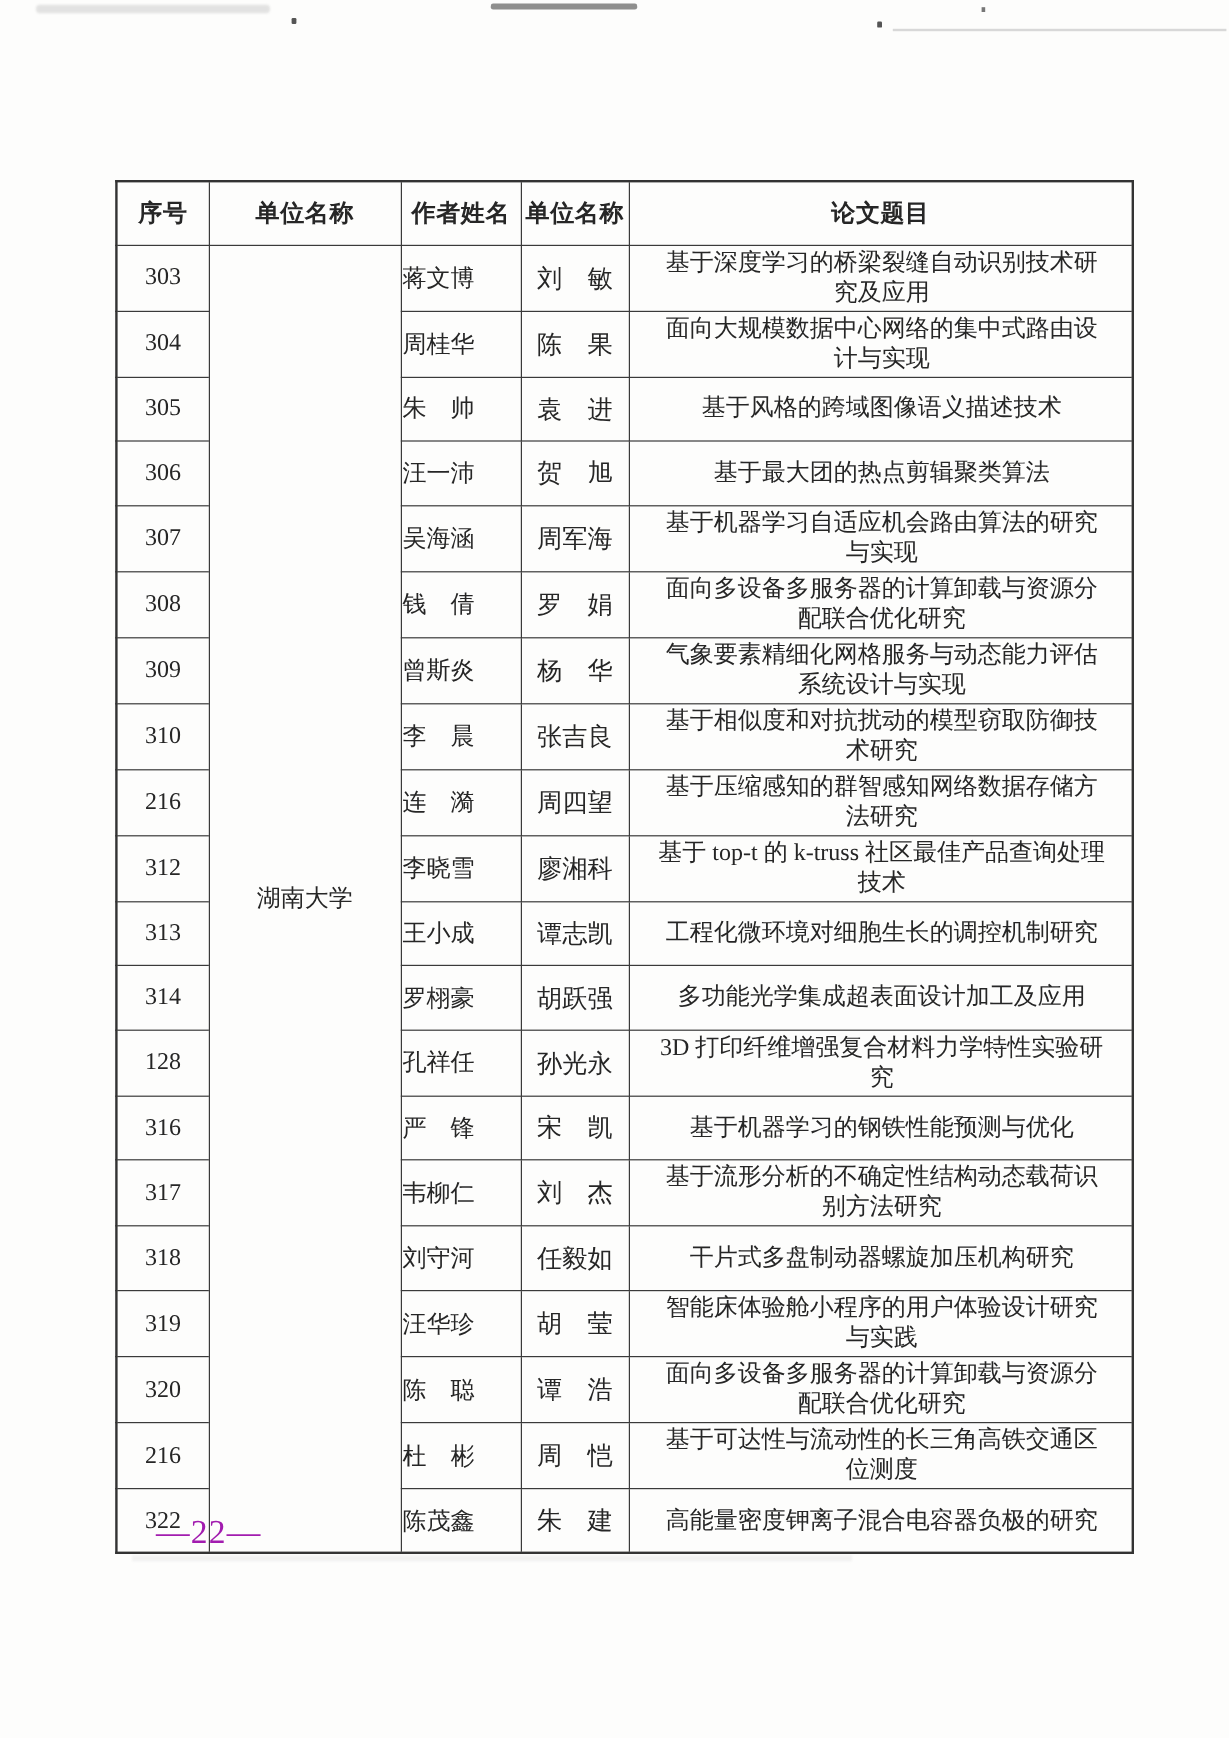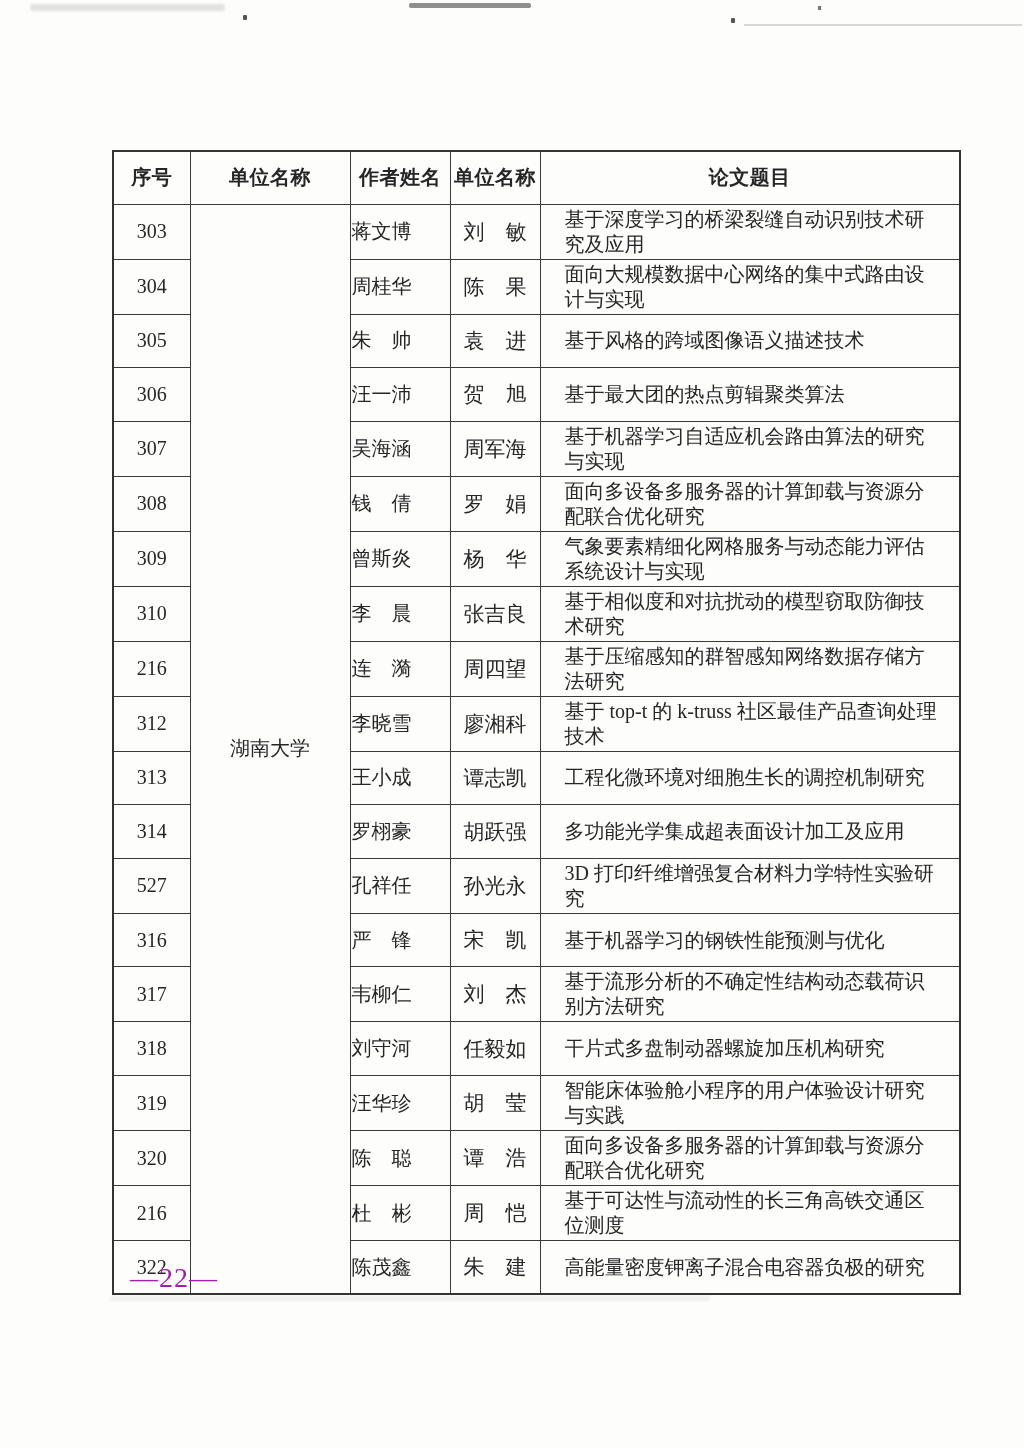--- a/index.html
+++ b/index.html
@@ -17,21 +17,21 @@
   .a1 { left: 30px;  top: 4px;  width: 195px; height: 7px; background: #c9c9c9; opacity: .5; border-radius: 3px; filter: blur(1px); }
   .a2 { left: 409px; top: 3px;  width: 122px; height: 5px; background: #6a6a6a; opacity: .75; border-radius: 2px; }
   .a3 { left: 243px; top: 15px; width: 4px;  height: 5px; background: #555; border-radius: 1px; }
   .a4 { left: 731px; top: 18px; width: 4px;  height: 5px; background: #555; border-radius: 1px; }
   .a5 { left: 744px; top: 24px; width: 278px; height: 2px; background: #d8d8d8; }
   .a6 { left: 818px; top: 6px;  width: 3px;  height: 4px; background: #777; }
   .a7 { left: 110px; top: 1296px; width: 600px; height: 5px; background: #e5e5e5; opacity: .5; filter: blur(1px); }
 
   table.thesis {
     position: absolute;
-    left: 112px; top: 150px;
+    left: 96px; top: 150px;
     width: 849px;
     border-collapse: collapse;
     table-layout: fixed;
   }
   table.thesis th, table.thesis td {
     border: 1.5px solid #3a3a3a;
     box-sizing: border-box;
     overflow: hidden;
   }
   table.thesis { border: 2px solid #333; }
@@ -43,21 +43,21 @@
     letter-spacing: 0.5px;
   }
   tr.r { height: 53.6px; margin-top: 48px; }
   .c-seq     { text-align: center; font-size: 20px; }
   .c-unit    { text-align: center; font-size: 20px; vertical-align: middle; }
   .c-author  { text-align: left; font-size: 20px; }
   .c-advisor { text-align: center; font-size: 21px; }
   .c-title   {
     font-size: 20px;
     line-height: 25px;
-    text-align: left;
+    text-align: center;
     padding: 2px 22px 2px 24px;
     vertical-align: middle;
   }
   .page-number {
     position: absolute;
     left: 130px; top: 1262px;
     font-size: 28px;
     letter-spacing: 1px;
     color: #a21caf;
   }
@@ -160,21 +160,21 @@
         <td class="c-advisor">谭志凯</td>
         <td class="c-title">工程化微环境对细胞生长的调控机制研究</td>
       </tr>
       <tr class="r">
         <td class="c-seq">314</td>
         <td class="c-author">罗栩豪</td>
         <td class="c-advisor">胡跃强</td>
         <td class="c-title">多功能光学集成超表面设计加工及应用</td>
       </tr>
       <tr class="r">
-        <td class="c-seq">527</td>
+        <td class="c-seq">128</td>
         <td class="c-author">孔祥任</td>
         <td class="c-advisor">孙光永</td>
         <td class="c-title">3D 打印纤维增强复合材料力学特性实验研究</td>
       </tr>
       <tr class="r">
         <td class="c-seq">316</td>
         <td class="c-author">严　锋</td>
         <td class="c-advisor">宋　凯</td>
         <td class="c-title">基于机器学习的钢铁性能预测与优化</td>
       </tr>

